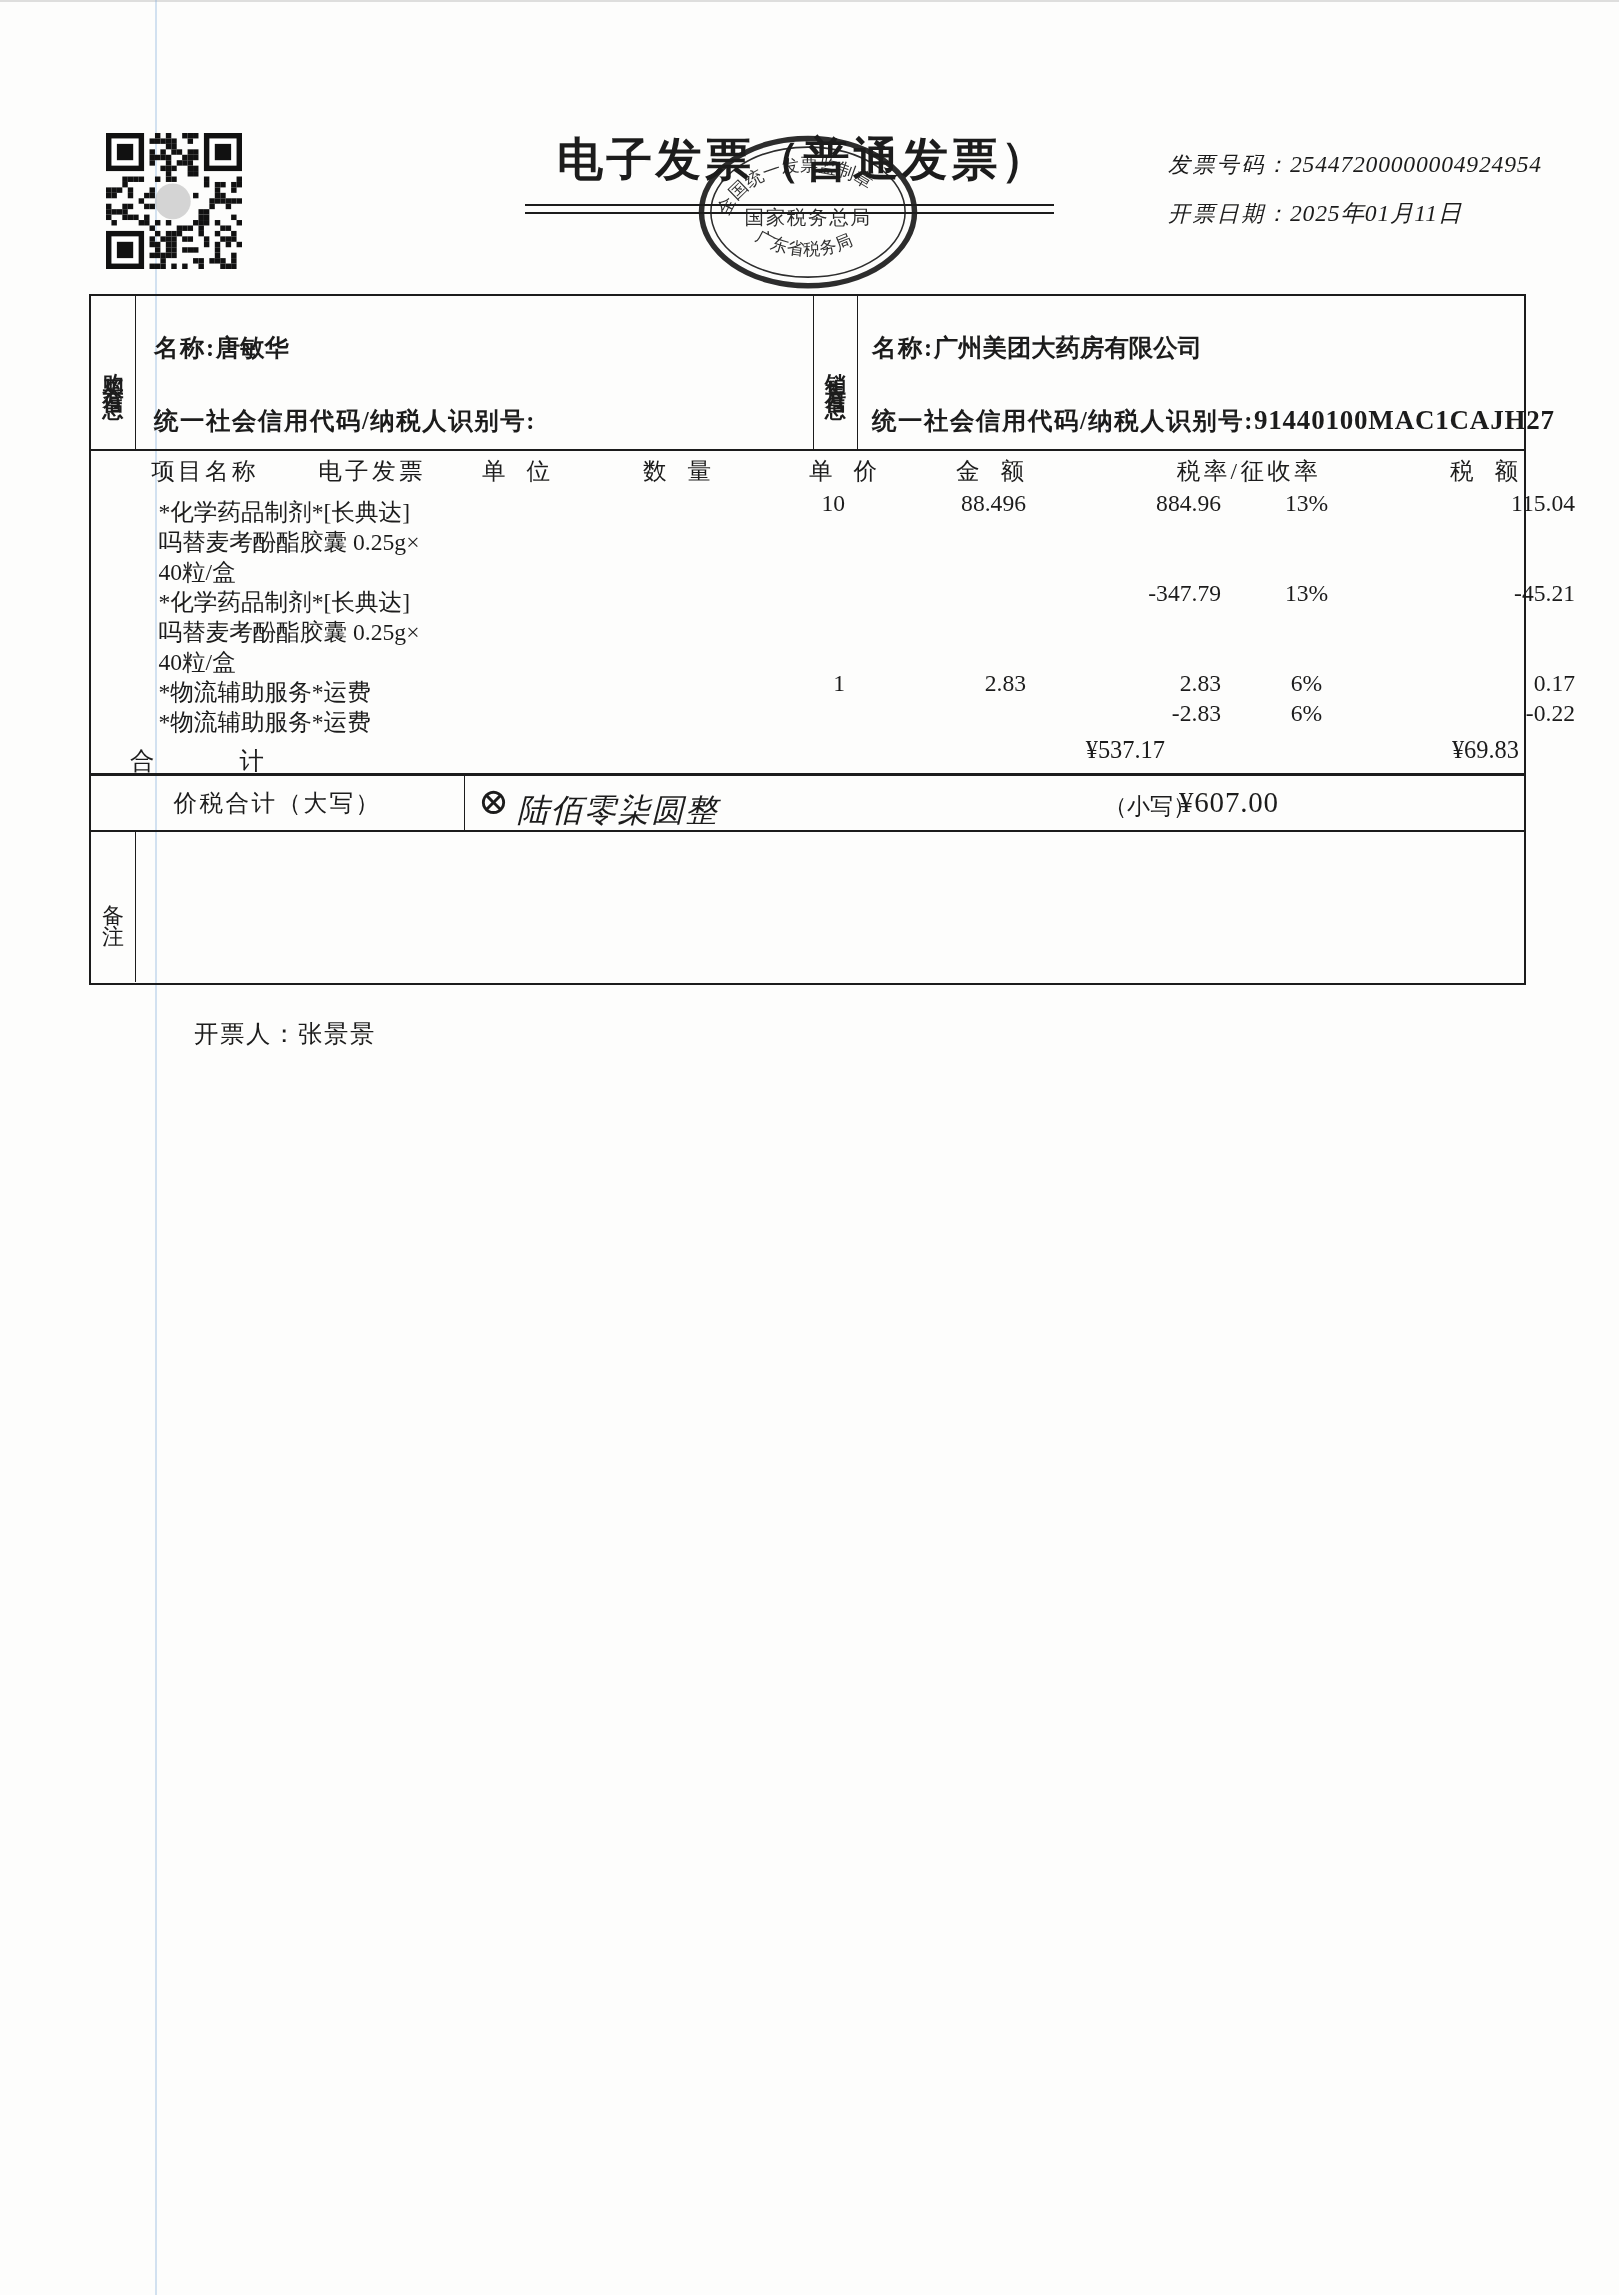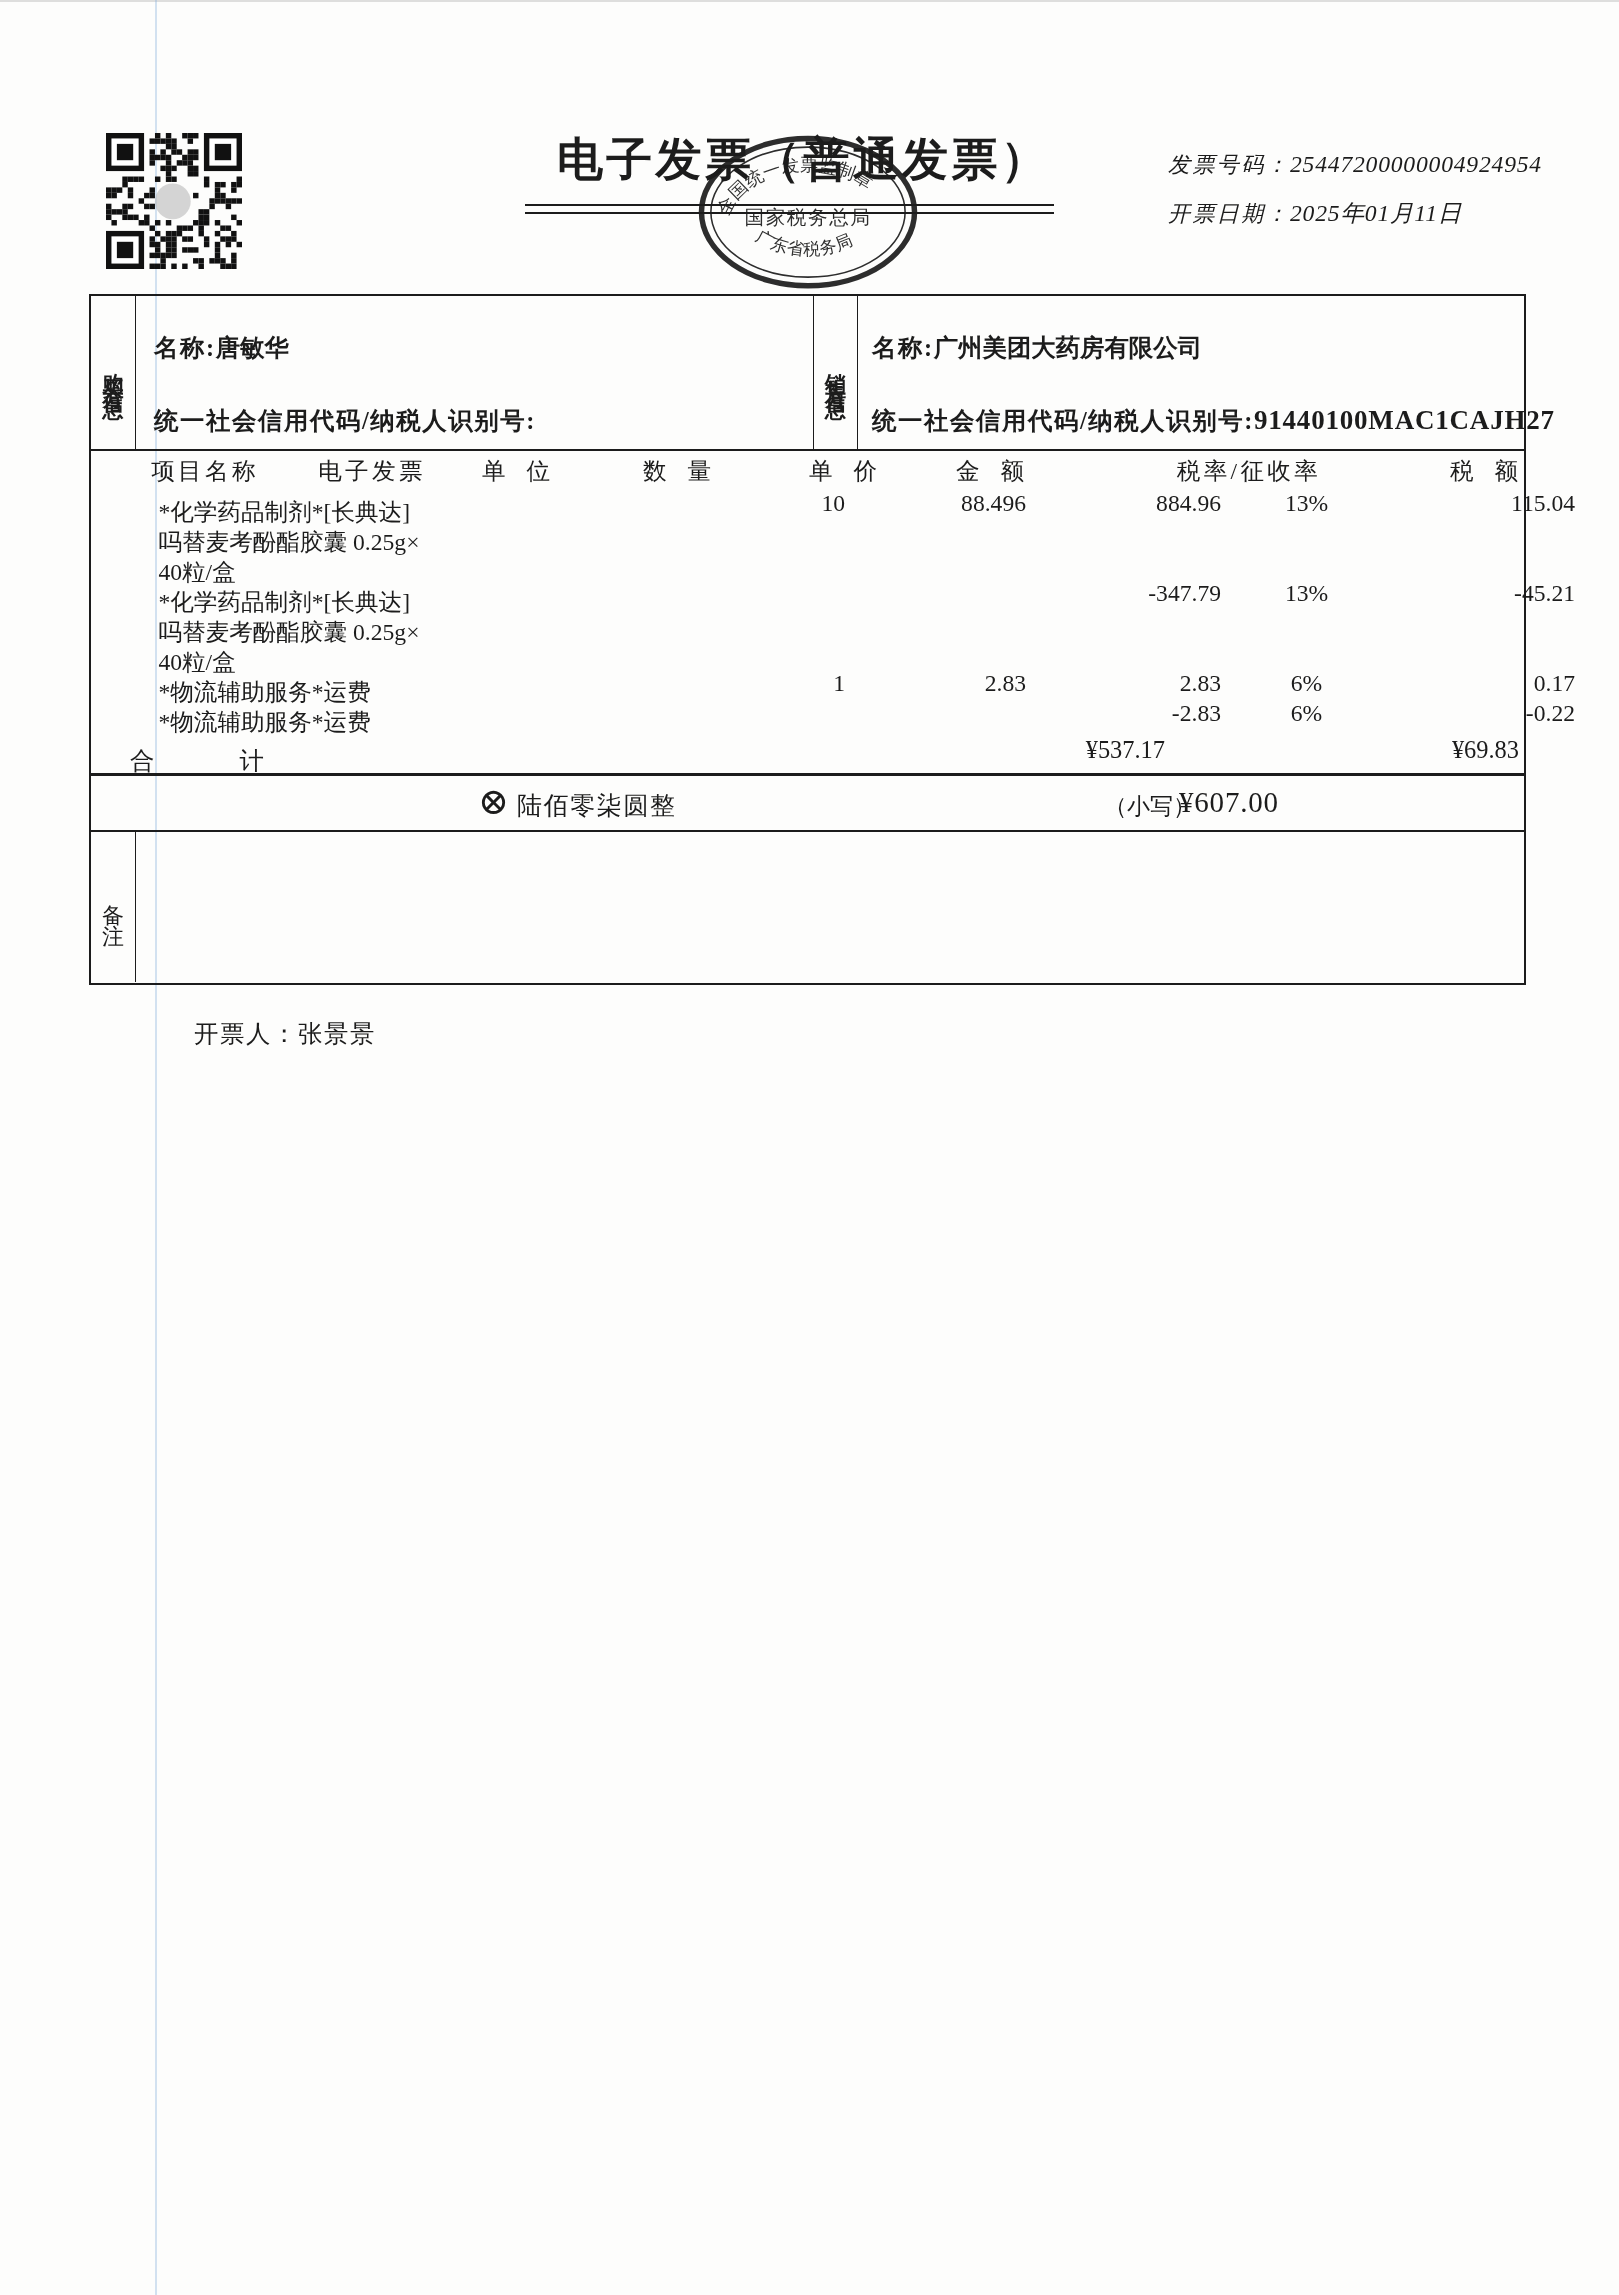--- a/index.html
+++ b/index.html
@@ -73,21 +73,21 @@
 
   
   .summary{position:absolute;left:0;top:477px;width:100%;height:59px;border-top:3.3px solid #1c1c1c;border-bottom:2.4px solid #1c1c1c;box-sizing:border-box;}
   .sum-label{
     position:absolute;left:0;top:0;width:374px;height:100%;
     border-right:1.6px solid #1c1c1c;box-sizing:border-box;
     display:flex;align-items:center;justify-content:center;
     font-size:23.6px;letter-spacing:2.4px;white-space:nowrap;
   }
   .sum-check{position:absolute;left:387px;top:6.5px;font-size:37px;line-height:1;}
-  .sum-words{position:absolute;left:426px;top:13px;font-size:25px;letter-spacing:1.6px;white-space:nowrap;}
+  .sum-words{position:absolute;left:426px;top:13px;font-size:32px;letter-spacing:1.6px;white-space:nowrap;font-style:italic;}
   .sum-small{position:absolute;left:1007px;top:14.6px;font-size:23px;white-space:nowrap;margin-left:6px;}
   .sum-figures{position:absolute;left:1088px;top:9.8px;font-size:29px;letter-spacing:0.8px;white-space:nowrap;}
 
   
   .remark{position:absolute;left:0;top:535px;width:100%;height:151px;}
   .remark .vcol{
     position:absolute;left:0;top:0;width:45px;height:100%;
     display:flex;align-items:center;justify-content:center;
     border-right:1.6px solid #1c1c1c;box-sizing:border-box;font-size:22px;
   }
@@ -391,20 +391,21 @@
         </div>
       </div>
 
     <div class="total-row">
       <span class="total-label">合计</span>
       <span class="c-amount">¥537.17</span>
       <span class="c-tax">¥69.83</span>
     </div>
 
     <div class="summary">
+      <div class="sum-label">价税合计（大写）</div>
       <span class="sum-check">⊗</span>
       <span class="sum-words">陆佰零柒圆整</span>
       <span class="sum-small">（小写）</span>
       <span class="sum-figures">¥607.00</span>
     </div>
 
     <div class="remark">
       <div class="vcol">
           <span>备注</span>
         </div>

